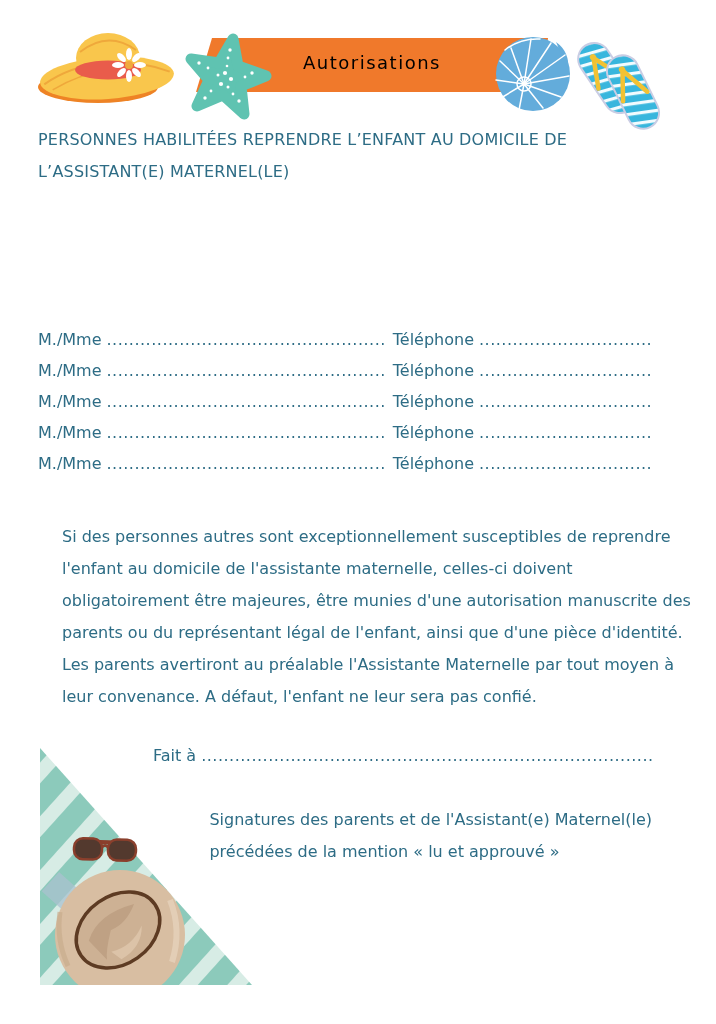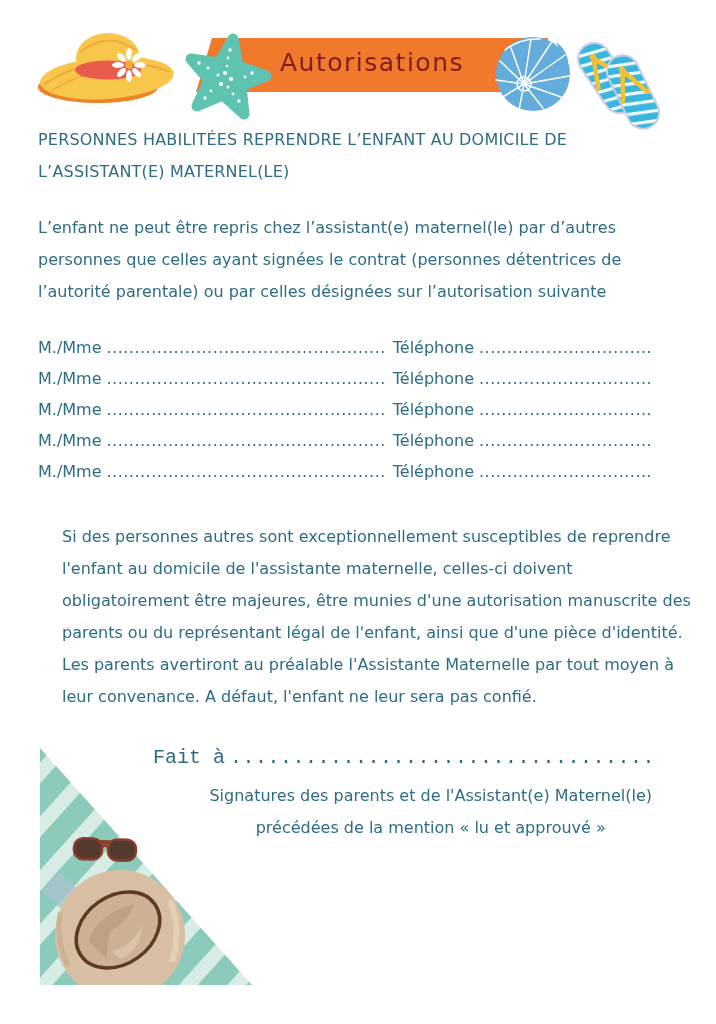--- a/index.html
+++ b/index.html
@@ -18,22 +18,22 @@
     inset: 0;
     width: 716px;
     height: 1024px;
     pointer-events: none;
   }
   .banner-label {
     position: absolute;
     left: 196px; top: 38px;
     width: 352px; height: 48px;
     display: flex; align-items: center; justify-content: center;
-    color: #7f1d1d;
-    font-size: 25px;
+    color: #000000;
+    font-size: 18px;
     letter-spacing: 1.5px;
   }
   .doc-title {
     position: absolute;
     left: 38px; top: 124px;
     font-size: 16px;
     line-height: 32px;
     letter-spacing: 0.2px;
     white-space: pre;
   }
@@ -41,21 +41,21 @@
     position: absolute;
     left: 38px;
     font-size: 16px;
     line-height: 32px;
     white-space: pre;
   }
   .para-intro { top: 212px; }
   .para-exception { top: 521px; margin-left: 24px; }
   .rows {
     position: absolute;
-    left: 38px; top: 338px;
+    left: 38px; top: 330px;
     width: 614px;
     font-size: 16px;
   }
   .row {
     display: flex;
     align-items: baseline;
     height: 31px;
   }
   .row .pref { flex: 0 0 auto; margin-right: 5px; }
   .row .plabel { flex: 0 0 auto; margin: 0 5px 0 6px; }
@@ -67,31 +67,30 @@
     letter-spacing: 0.5px;
   }
   .row .lead1 { flex-grow: 1.62; }
   .row .lead2 { flex-grow: 1; }
   .fait-line {
     position: absolute;
     left: 153px; top: 746px;
     width: 500px;
     display: flex;
     align-items: center;
-    font-size: 20px;
-    font-family: Liberation Mono, monospace;
+    font-size: 16px;
   }
   .fait-line .flabel { flex: 0 0 auto; margin-right: 5px; }
   .fait-line .fsuffix { flex: 0 0 auto; white-space: pre; letter-spacing: 0.5px; }
   .sig-block {
     position: absolute;
-    right: 64px; top: 780px;
+    right: 64px; top: 804px;
     font-size: 16px;
     line-height: 32px;
-    text-align: center;
+    text-align: left;
     white-space: pre;
   }
 </style>
 </head>
 <body>
 
 <div class="page">
 
   <svg class="deco-layer" viewBox="0 0 716 1024" xmlns="http://www.w3.org/2000/svg">
     <defs>
@@ -224,23 +223,20 @@
         </g>
       </g>
     </g>
   </svg>
 
   <div class="banner-label">Autorisations</div>
 
   <div class="doc-title">PERSONNES HABILITÉES REPRENDRE L’ENFANT AU DOMICILE DE
 L’ASSISTANT(E) MATERNEL(LE)</div>
 
-  <div class="para para-intro">L’enfant ne peut être repris chez l’assistant(e) maternel(le) par d’autres
-personnes que celles ayant signées le contrat (personnes détentrices de
-l’autorité parentale) ou par celles désignées sur l’autorisation suivante</div>
 
   <div class="rows">
     <div class="row">
       <span class="pref">M./Mme</span>
       <span class="lead lead1">..........................................................................................................................................................</span>
       <span class="plabel">Téléphone</span>
       <span class="lead lead2">..........................................................................................................................................................</span>
     </div>
     <div class="row">
       <span class="pref">M./Mme</span>

